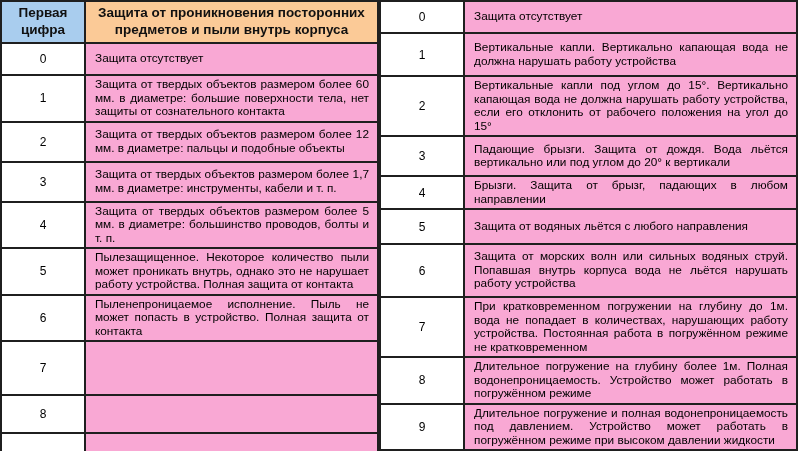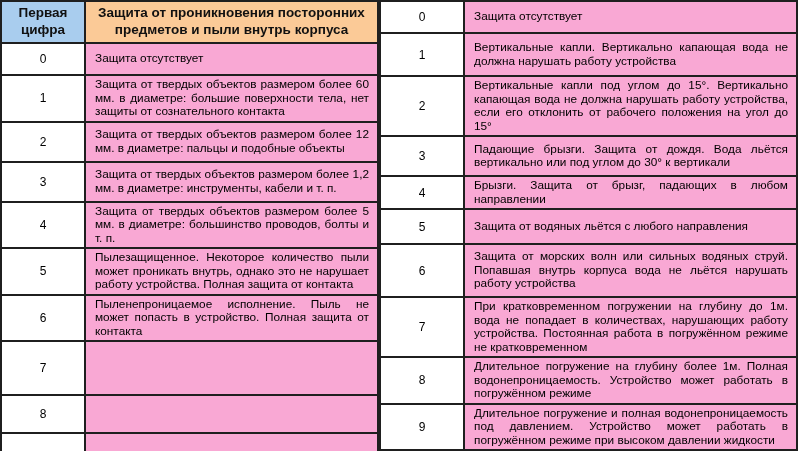--- a/index.html
+++ b/index.html
@@ -77,21 +77,21 @@
     <tr style="height:44px">
       <td class="digit">1</td>
       <td class="desc">Защита от твердых объектов размером более 60 мм. в диаметре: большие поверхности тела, нет защиты от сознательного контакта</td>
     </tr>
     <tr style="height:40px">
       <td class="digit">2</td>
       <td class="desc">Защита от твердых объектов размером более 12 мм. в диаметре: пальцы и подобные объекты</td>
     </tr>
     <tr style="height:40px">
       <td class="digit">3</td>
-      <td class="desc">Защита от твердых объектов размером более 1,2 мм. в диаметре: инструменты, кабели и т. п.</td>
+      <td class="desc">Защита от твердых объектов размером более 1,7 мм. в диаметре: инструменты, кабели и т. п.</td>
     </tr>
     <tr style="height:35px">
       <td class="digit">4</td>
       <td class="desc">Защита от твердых объектов размером более 5 мм. в диаметре: большинство проводов, болты и т. п.</td>
     </tr>
     <tr style="height:43px">
       <td class="digit">5</td>
       <td class="desc">Пылезащищенное. Некоторое количество пыли может проникать внутрь, однако это не нарушает работу устройства. Полная защита от контакта</td>
     </tr>
     <tr style="height:41px">
@@ -126,21 +126,21 @@
     <tr style="height:43px">
       <td class="digit">1</td>
       <td class="desc">Вертикальные капли. Вертикально капающая вода не должна нарушать работу устройства</td>
     </tr>
     <tr style="height:40px">
       <td class="digit">2</td>
       <td class="desc">Вертикальные капли под углом до 15°. Вертикально капающая вода не должна нарушать работу устройства, если его отклонить от рабочего положения на угол до 15°</td>
     </tr>
     <tr style="height:40px">
       <td class="digit">3</td>
-      <td class="desc">Падающие брызги. Защита от дождя. Вода льётся вертикально или под углом до 30° к вертикали</td>
+      <td class="desc">Падающие брызги. Защита от дождя. Вода льётся вертикально или под углом до 20° к вертикали</td>
     </tr>
     <tr style="height:33px">
       <td class="digit">4</td>
       <td class="desc">Брызги. Защита от брызг, падающих в любом направлении</td>
     </tr>
     <tr style="height:35px">
       <td class="digit">5</td>
       <td class="desc">Защита от водяных льётся с любого направления</td>
     </tr>
     <tr style="height:53px">

